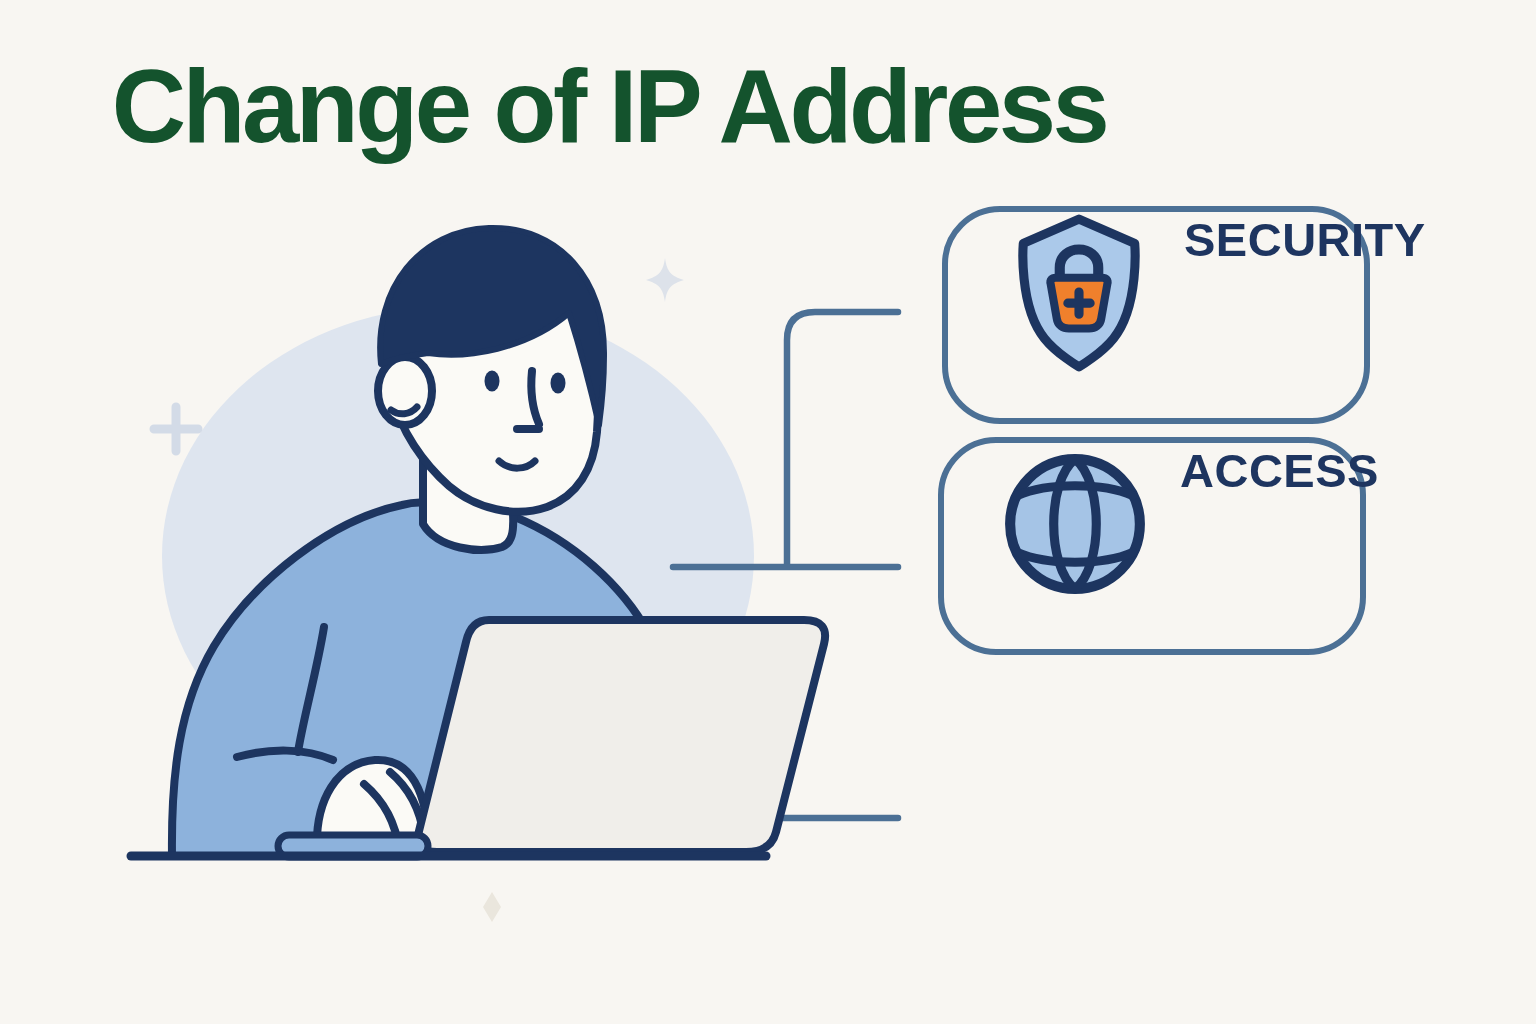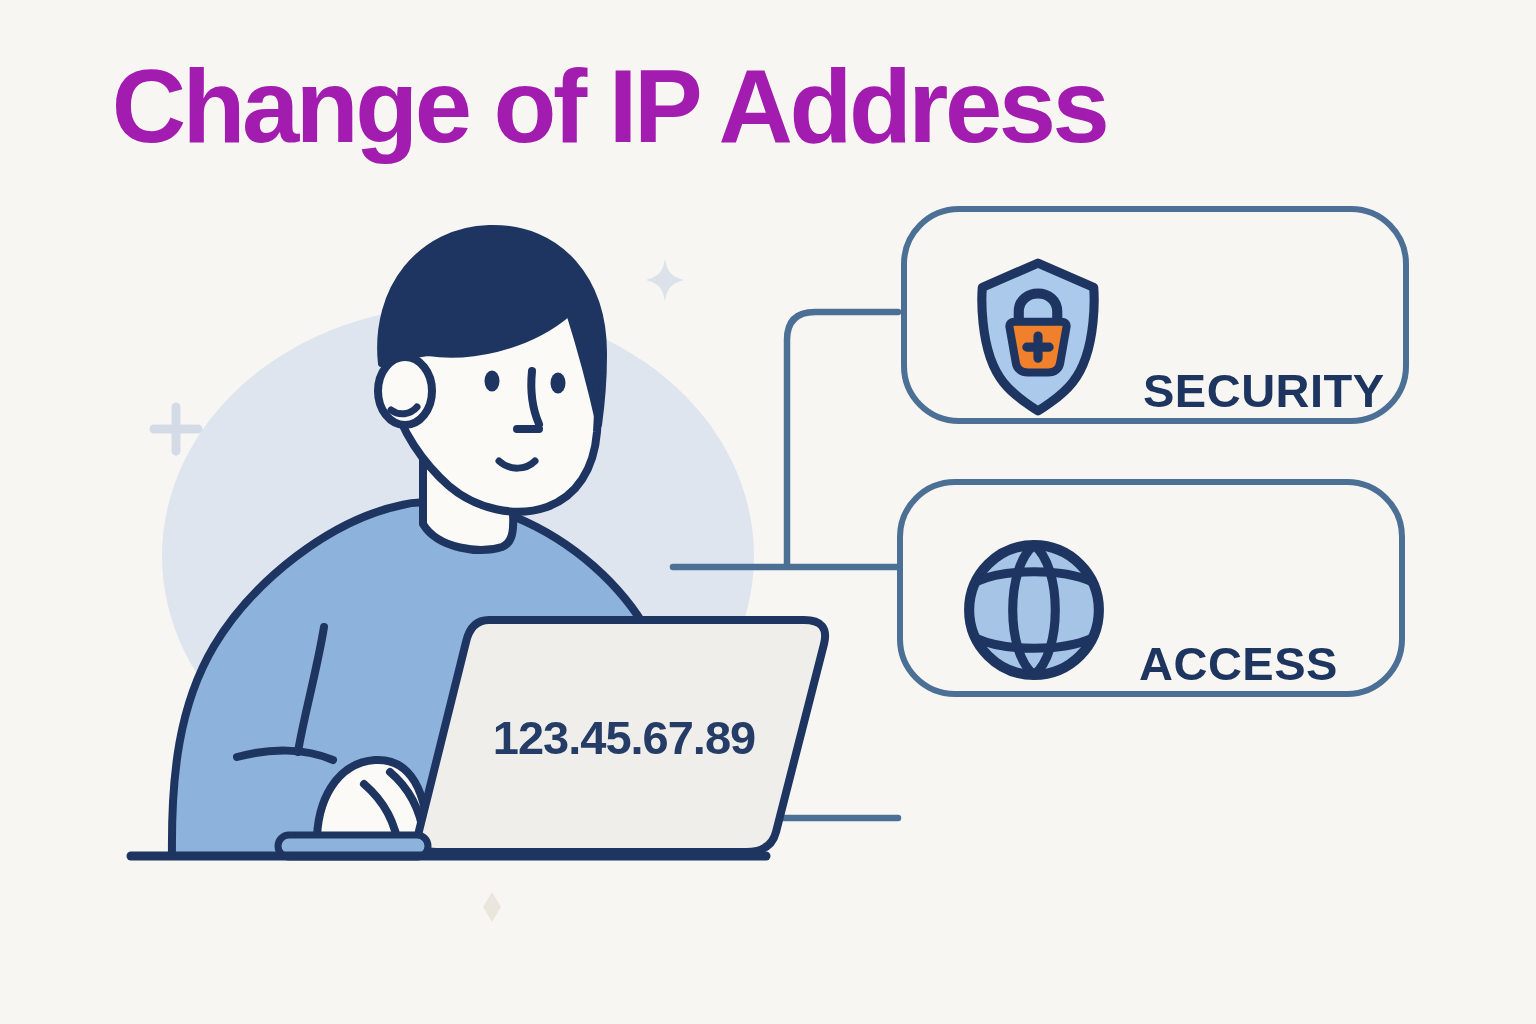--- a/index.html
+++ b/index.html
@@ -14,40 +14,41 @@
     background:#f8f6f2;
     overflow:hidden;
   }
   .illo{
     position:absolute;left:0;top:0;width:1536px;height:1024px;
   }
   .page-title{
     position:absolute;left:0;top:50px;width:1218px;
     margin:0;text-align:center;
     font-size:103px;font-weight:bold;letter-spacing:-3.5px;
-    color:#a21caf;line-height:1.1;
+    color:#14532d;line-height:1.1;
   }
   .ip-text{
     position:absolute;left:468px;top:710px;width:312px;
     text-align:center;
     font-size:47px;font-weight:bold;letter-spacing:-1px;
     color:#243c66;
   }
   .benefit-box{
     position:absolute;
-    width:508px;height:218px;
+    width:428px;height:218px;
     box-sizing:border-box;
     border:6.5px solid #4c7095;
     border-radius:58px;
-    display:flex;align-items:flex-end;
+    display:flex;align-items:flex-start;
     padding-left:50px;
     gap:24px;
+    margin-left:41px;
   }
   #box-security{left:901px;top:206px;}
-  #box-access{left:897px;top:479px;}
+  #box-access{left:897px;top:437px;}
   #box-privacy{left:895px;top:712px;}
   .icon-slot{
     width:162px;height:162px;
     display:flex;align-items:center;justify-content:center;
     flex:0 0 auto;
   }
   .benefit-label{
     font-size:47px;font-weight:bold;letter-spacing:0.5px;
     color:#1e3560;
     white-space:nowrap;
@@ -106,21 +107,20 @@
     <path d="M489 620 L804 620 Q830 620 824 644 L776 832 Q771 852 746 852 L437 852
              Q414 852 419 831 L466 642 Q471 620 489 620 Z" fill="#f0eeea" stroke="#1d3560" stroke-width="8" stroke-linejoin="round"></path>
 
     <rect x="278" y="835" width="150" height="22" rx="11" fill="#8db2dc" stroke="#1d3560" stroke-width="7"></rect>
 
     <path d="M131 856 L766 856" fill="none" stroke="#1d3560" stroke-width="9" stroke-linecap="round"></path>
   </svg>
 
   <h1 class="page-title">Change of IP Address</h1>
 
-  <div class="ip-text">123.45.67.89</div>
 
   <div class="benefit-box" id="box-security">
     <span class="icon-slot">
       <svg width="136" height="160" viewBox="0 0 134 158">
         <path d="M67 6 L122 30 C122 30 127 92 101 124 C89 139 67 152 67 152 C67 152 45 139 33 124 C7 92 12 30 12 30 Z" fill="#abc9ea" stroke="#1d3560" stroke-width="9" stroke-linejoin="round"></path>
         <path d="M48 62 V54 C48 30 86 30 86 54 V62" fill="none" stroke="#1d3560" stroke-width="10" stroke-linecap="round"></path>
         <path d="M44 64 H90 C94 64 96 66 95 70 L89 104 C88 111 83 114 77 114 H57 C51 114 46 111 45 104 L39 70 C38 66 40 64 44 64 Z" fill="#f0802c" stroke="#1d3560" stroke-width="8" stroke-linejoin="round"></path>
         <path d="M67 78 V100 M56 89 H78" fill="none" stroke="#1d3560" stroke-width="9" stroke-linecap="round"></path>
       </svg>
     </span>

